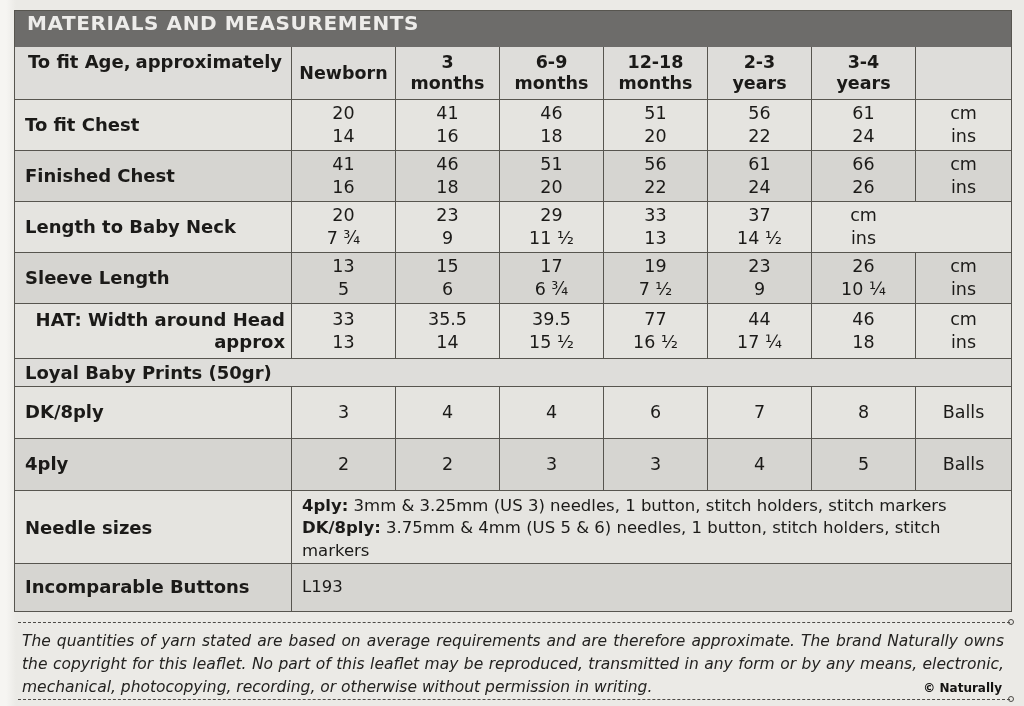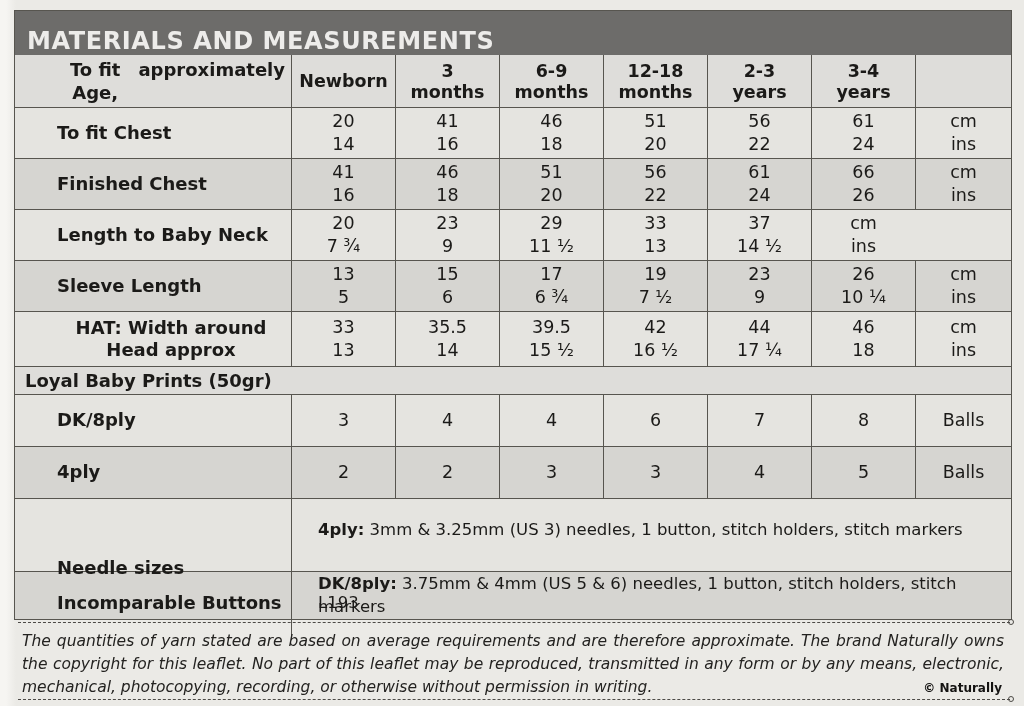--- a/index.html
+++ b/index.html
@@ -19,48 +19,48 @@
     background:linear-gradient(90deg,#f6f5f2 0px,#f6f5f2 6px,var(--paper) 16px,var(--paper) 100%);
   }
   .page{position:relative;width:1024px;height:706px;}
 
   .doc-table{
     position:absolute;left:14px;top:10px;width:998px;
     border:1px solid var(--border);
     background:var(--rowLight);
   }
   .title-bar{
-    height:44px;background:var(--bar);color:#edecea;
-    font-weight:bold;font-size:24px;letter-spacing:.6px;
-    display:flex;align-items:flex-end;padding-left:12px;
+    height:36px;background:var(--bar);color:#edecea;
+    font-weight:bold;font-size:20px;letter-spacing:.6px;
+    display:flex;align-items:flex-start;padding-left:12px;
   }
   .row{display:grid;grid-template-columns:276px repeat(6,104px) 1fr;border-top:1px solid var(--border);}
   .row.span2{grid-template-columns:276px 1fr;}
   .row.span1{grid-template-columns:1fr;}
   .cell{display:flex;flex-direction:column;align-items:center;justify-content:center;
         text-align:center;line-height:1.32;font-size:17.5px;}
   .cell + .cell{border-left:1px solid var(--border);}
-  .cell.label{align-items:flex-start;text-align:center;padding:4px 6px 4px 10px;
-        font-weight:bold;font-size:18px;justify-content:center;line-height:1.25;margin-left:32px;}
+  .cell.label{align-items:flex-start;text-align:right;padding:4px 6px 4px 10px;
+        font-weight:bold;font-size:18px;justify-content:center;line-height:1.25;}
   .cell.hdr{font-weight:bold;font-size:17.5px;white-space:pre-line;line-height:1.2;}
   .bg-light{background:var(--rowLight);}
   .bg-dark{background:var(--rowDark);}
   .bg-mid{background:var(--rowMid);}
 
   .r-age{height:52px;border-top:none;}
   .r-meas{height:51px;}
   .r-hat{height:55px;}
   .r-section{height:28px;}
   .r-section .cell{align-items:flex-start;padding-left:10px;font-weight:bold;font-size:18px;}
   .r-yarn{height:52px;}
   .r-needle{height:73px;}
   .r-buttons{height:48px;}
   .freecell{display:flex;flex-direction:column;justify-content:center;
         padding:4px 8px 4px 10px;font-size:16.5px;line-height:1.35;border-left:1px solid var(--border);}
-  .freecell p{margin:16px;}
+  .freecell p{margin:0;}
   .agecell{flex-direction:row;justify-content:flex-start;gap:5px;font-size:18px;}
   .age-bold{font-weight:bold;}
 
   .cutline{position:absolute;left:18px;right:14px;height:0;border-top:1.5px dashed #4c4a46;}
   .cut-end{position:absolute;right:-4px;top:-4.5px;width:6px;height:6px;border:1.4px solid #4c4a46;border-radius:50%;}
   .cut-top{top:622px;}
   .cut-bottom{top:699px;}
   .footnote{
     position:absolute;left:22px;top:630px;width:982px;
     font-style:italic;font-size:15.5px;line-height:1.47;color:#232220;
@@ -230,21 +230,21 @@
         </div>
       <div class="cell">
           <span>35.5</span>
           <span>14</span>
         </div>
       <div class="cell">
           <span>39.5</span>
           <span>15 ½</span>
         </div>
       <div class="cell">
-          <span>42</span>
+          <span>77</span>
           <span>16 ½</span>
         </div>
       <div class="cell">
           <span>44</span>
           <span>17 ¼</span>
         </div>
       <div class="cell">
           <span>46</span>
           <span>18</span>
         </div>

